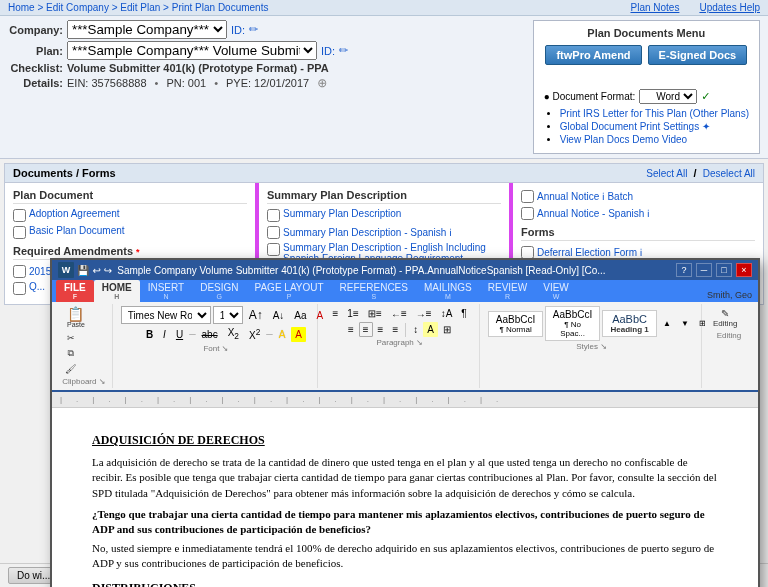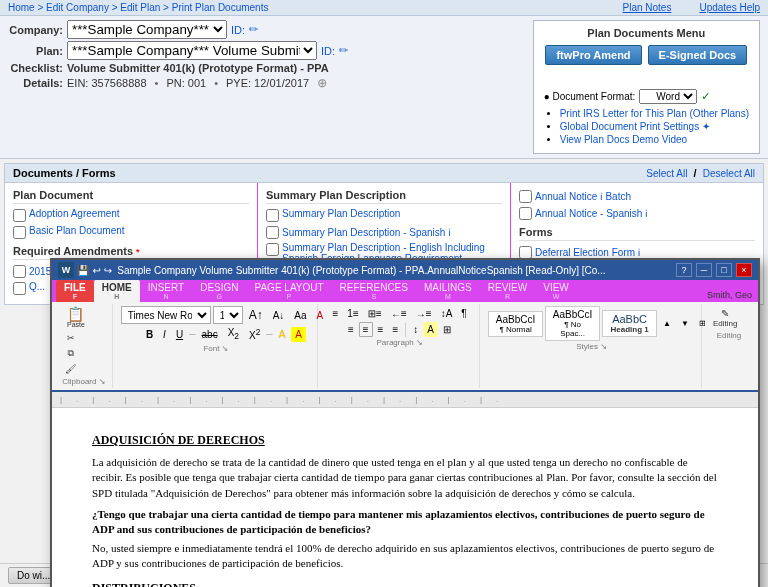--- a/index.html
+++ b/index.html
@@ -9,21 +9,21 @@
     .breadcrumb-bar {
       background: #dce6f1;
       padding: 2px 8px;
       font-size: 10px;
       color: #1155cc;
       display: flex;
       justify-content: space-between;
       border-bottom: 1px solid #b8c8d8;
     }
     .breadcrumb-bar a { color: #1155cc; text-decoration: none; }
-    .breadcrumb-right { display: flex; gap: 28px; text-align: right; }
+    .breadcrumb-right { display: flex; gap: 20px; text-align: right; }
     .breadcrumb-right a { color: #1155cc; text-decoration: underline; font-size: 10px; }
 
     
     .top-section {
       background: #eef2f8;
       padding: 4px 8px;
       border-bottom: 1px solid #c0c8d8;
       display: flex;
       gap: 8px;
     }
@@ -73,21 +73,21 @@
       font-weight: bold;
       display: flex;
       justify-content: space-between;
       border-bottom: 1px solid #c0c8d8;
     }
     .docs-section-header a { color: #1155cc; text-decoration: none; font-weight: normal; font-size: 10px; }
     .docs-columns { display: flex; gap: 0; }
     .docs-col {
       flex: 1;
       padding: 6px 8px;
-      border-right: 1px solid #d946ef;
+      border-right: 4px solid #d946ef;
     }
     .docs-col:last-child { border-right: none; }
     .docs-col-title { font-size: 11px; font-weight: bold; color: #333; margin-bottom: 4px; border-bottom: 1px solid #ddd; padding-bottom: 2px; }
     .doc-item { display: flex; align-items: flex-start; gap: 3px; margin-bottom: 3px; font-size: 10px; }
     .doc-item input[type="checkbox"] { margin-top: 1px; }
     .doc-item a { color: #1155cc; text-decoration: none; font-size: 10px; }
     .required-label { color: red; font-size: 9px; }
 
     
     .word-overlay {
@@ -106,21 +106,21 @@
       padding: 2px 6px;
       font-size: 10px;
       display: flex;
       align-items: center;
       justify-content: space-between;
     }
     .word-titlebar-title { font-size: 10px; white-space: nowrap; overflow: hidden; text-overflow: ellipsis; max-width: 560px; }
     .word-titlebar-controls { display: flex; gap: 4px; }
     .title-btn { background: none; border: 1px solid rgba(255,255,255,0.3); color: white; font-size: 9px; width: 16px; height: 14px; cursor: pointer; display: flex; align-items: center; justify-content: center; }
     .ribbon-tabs {
-      background: #d946ef;
+      background: #3b82f6;
       display: flex;
       align-items: flex-end;
       padding-left: 4px;
     }
     .ribbon-tab {
       padding: 2px 8px;
       font-size: 10px;
       color: rgba(255,255,255,0.85);
       cursor: pointer;
       border-radius: 2px 2px 0 0;

